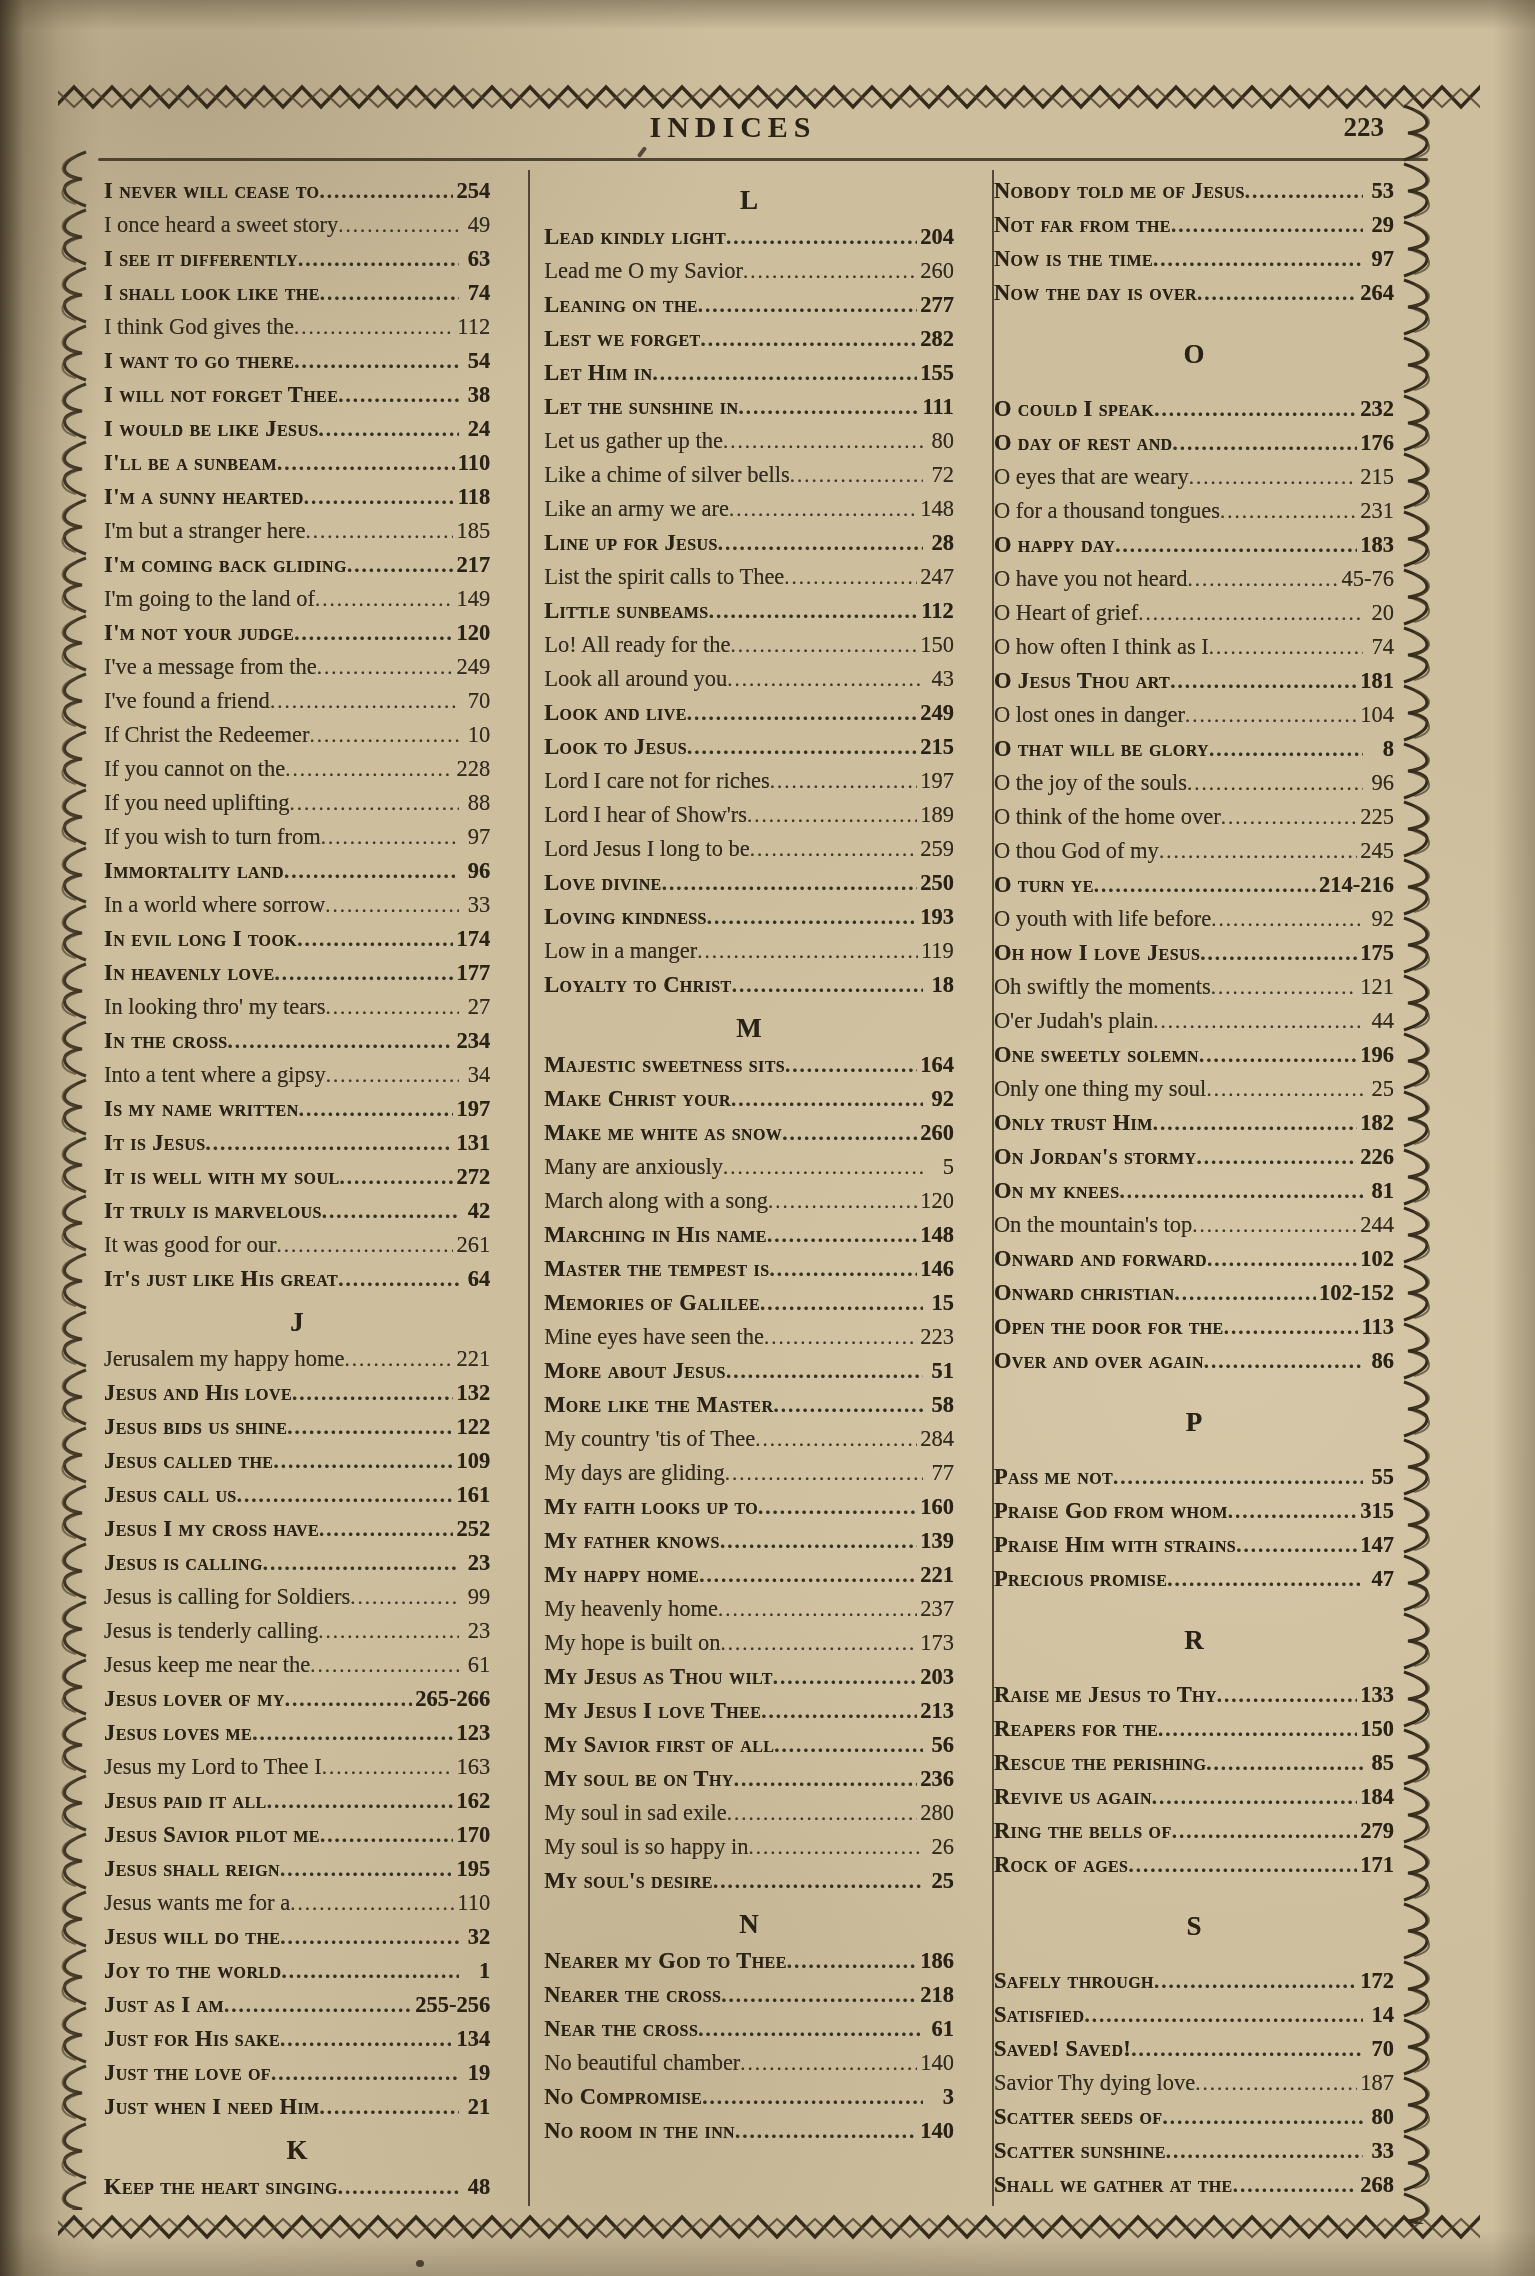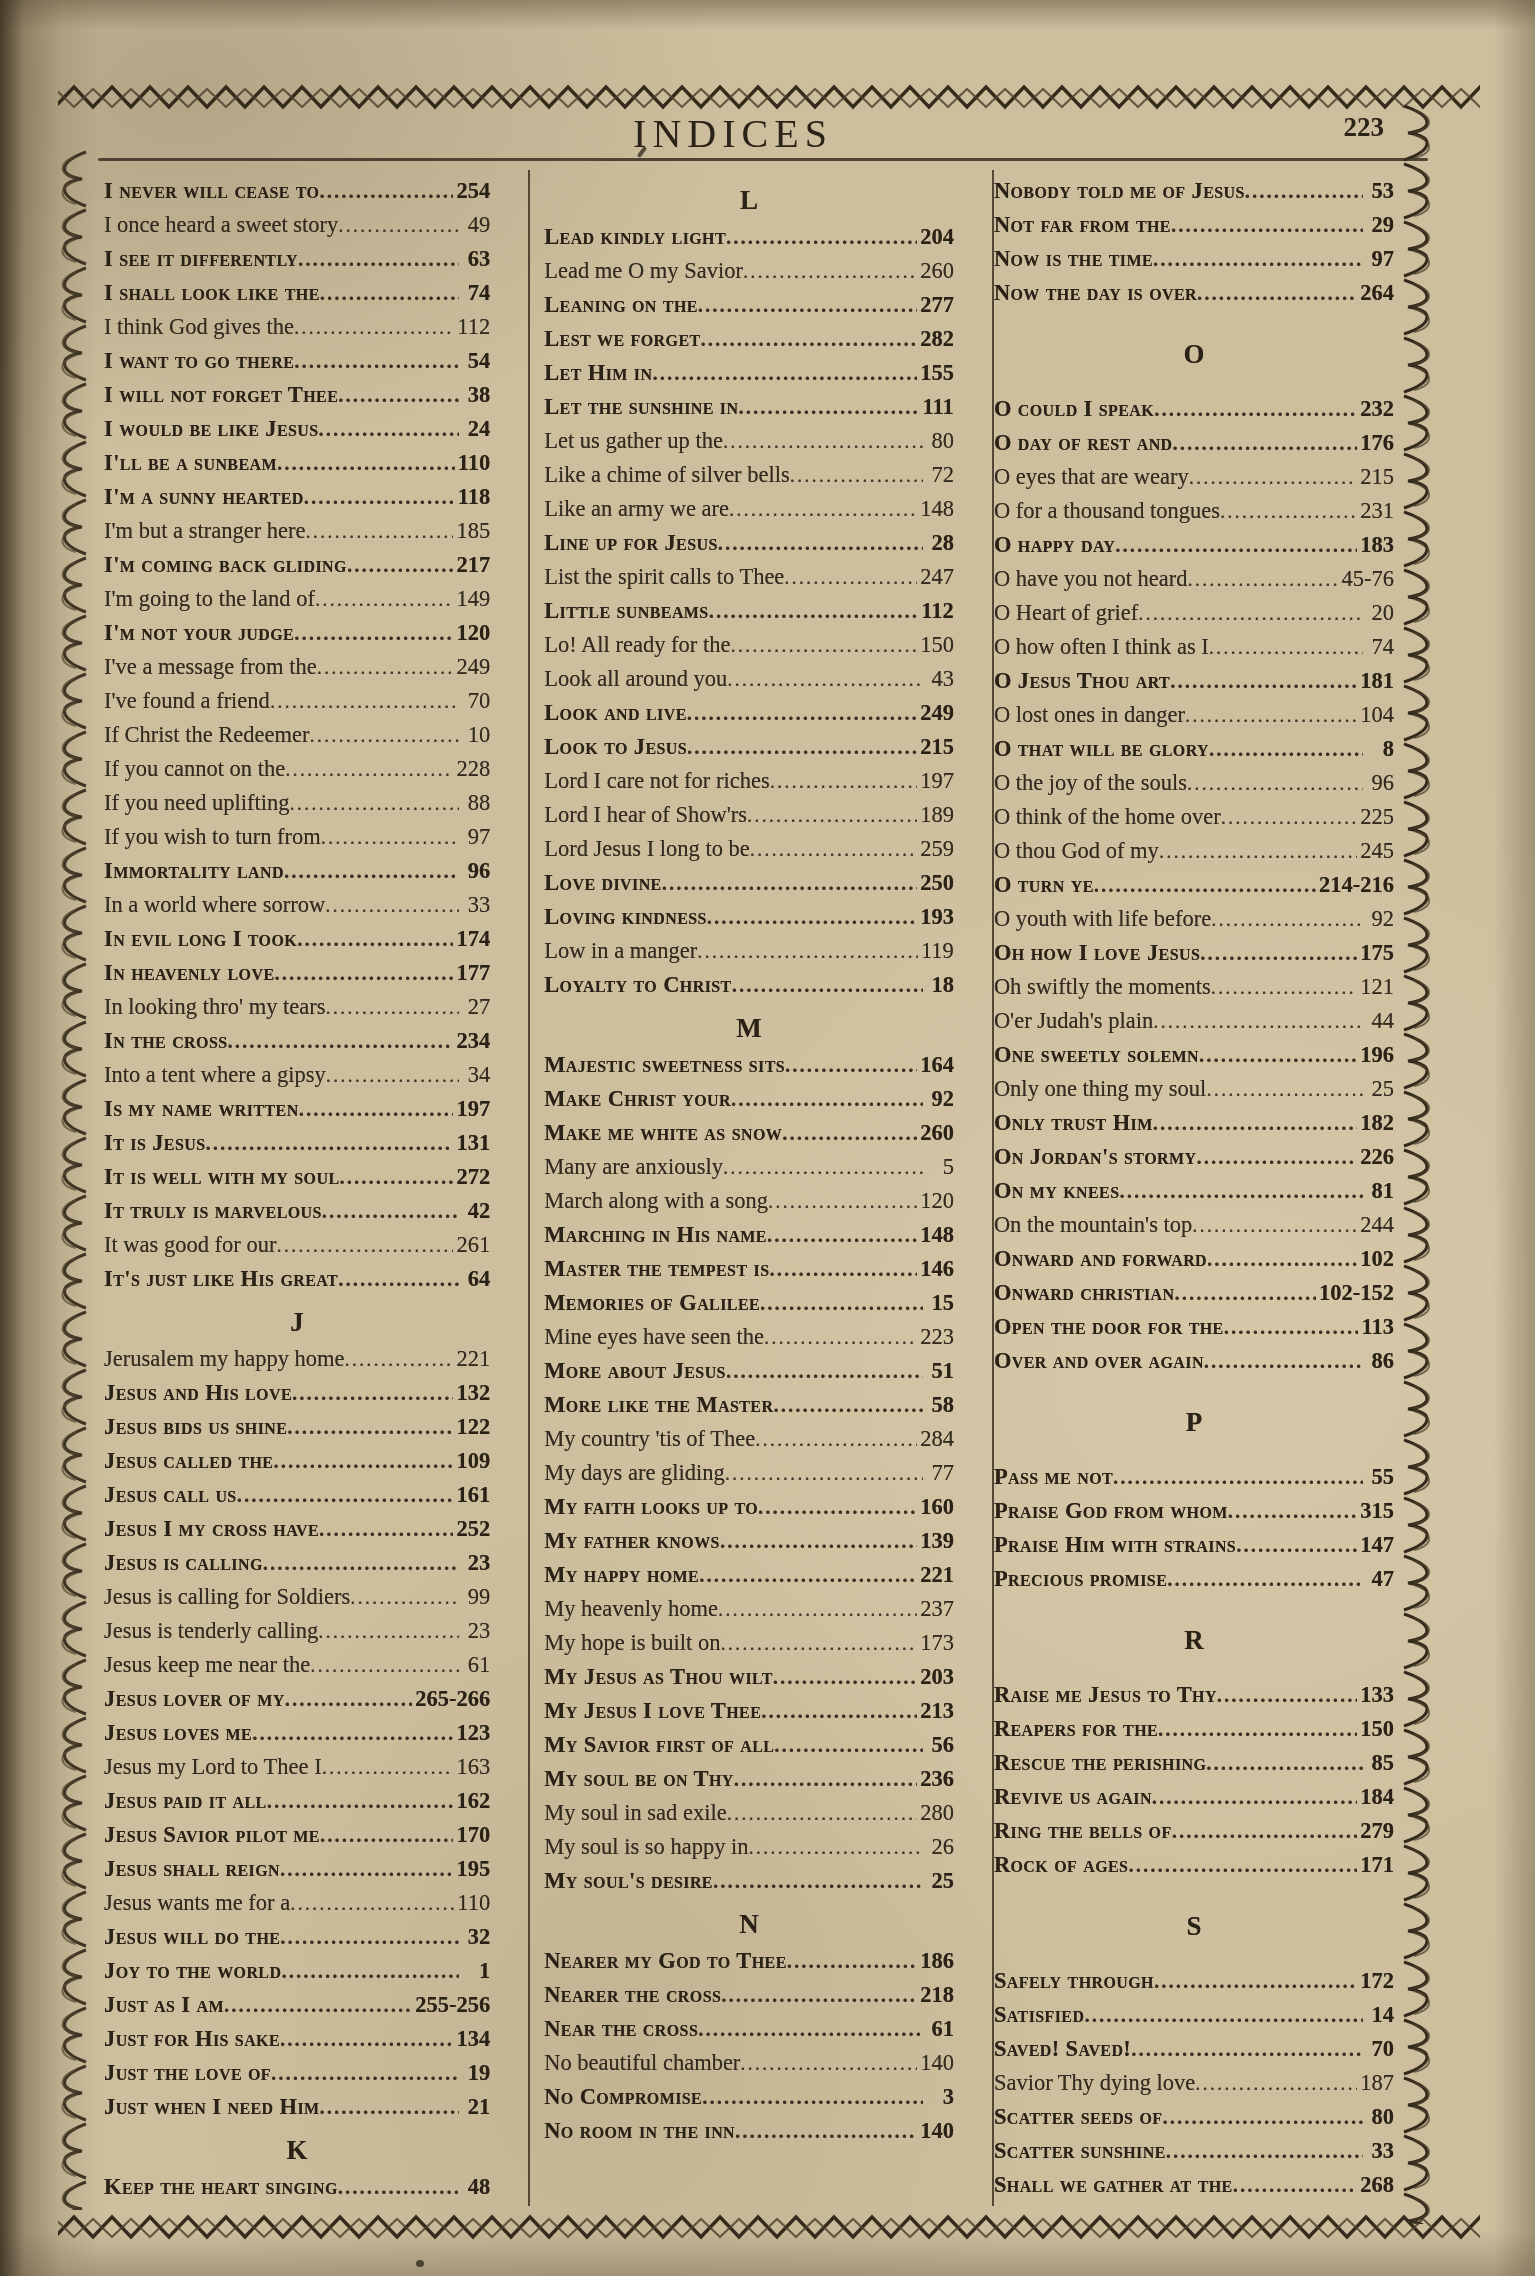--- a/index.html
+++ b/index.html
@@ -23,21 +23,21 @@
 
   .ornament{ position:absolute; }
   .ornament-top{ left:58px; top:82px; }
   .ornament-bottom{ left:58px; top:2212px; }
   .ornament-right{ left:1398px; top:104px; }
   .ornament-left{ left:50px; top:150px; opacity:0.92; }
 
   .header-row{ position:absolute; left:98px; top:110px; width:1330px; height:46px; }
   .header-title{
     position:absolute; left:0; right:60px; text-align:center;
-    font-size:40px; font-weight:normal; letter-spacing:6px;
+    font-size:30px; font-weight:bold; letter-spacing:6px;
     color:#2b2318;
   }
   .header-page{
     position:absolute; right:44px; top:2px;
     font-size:27px; font-weight:bold; color:#2b2318;
   }
   .rule{
     position:absolute; left:98px; top:158px; width:1330px; height:3px;
     background:#3a3022; opacity:0.85; border-radius:2px;
   }

